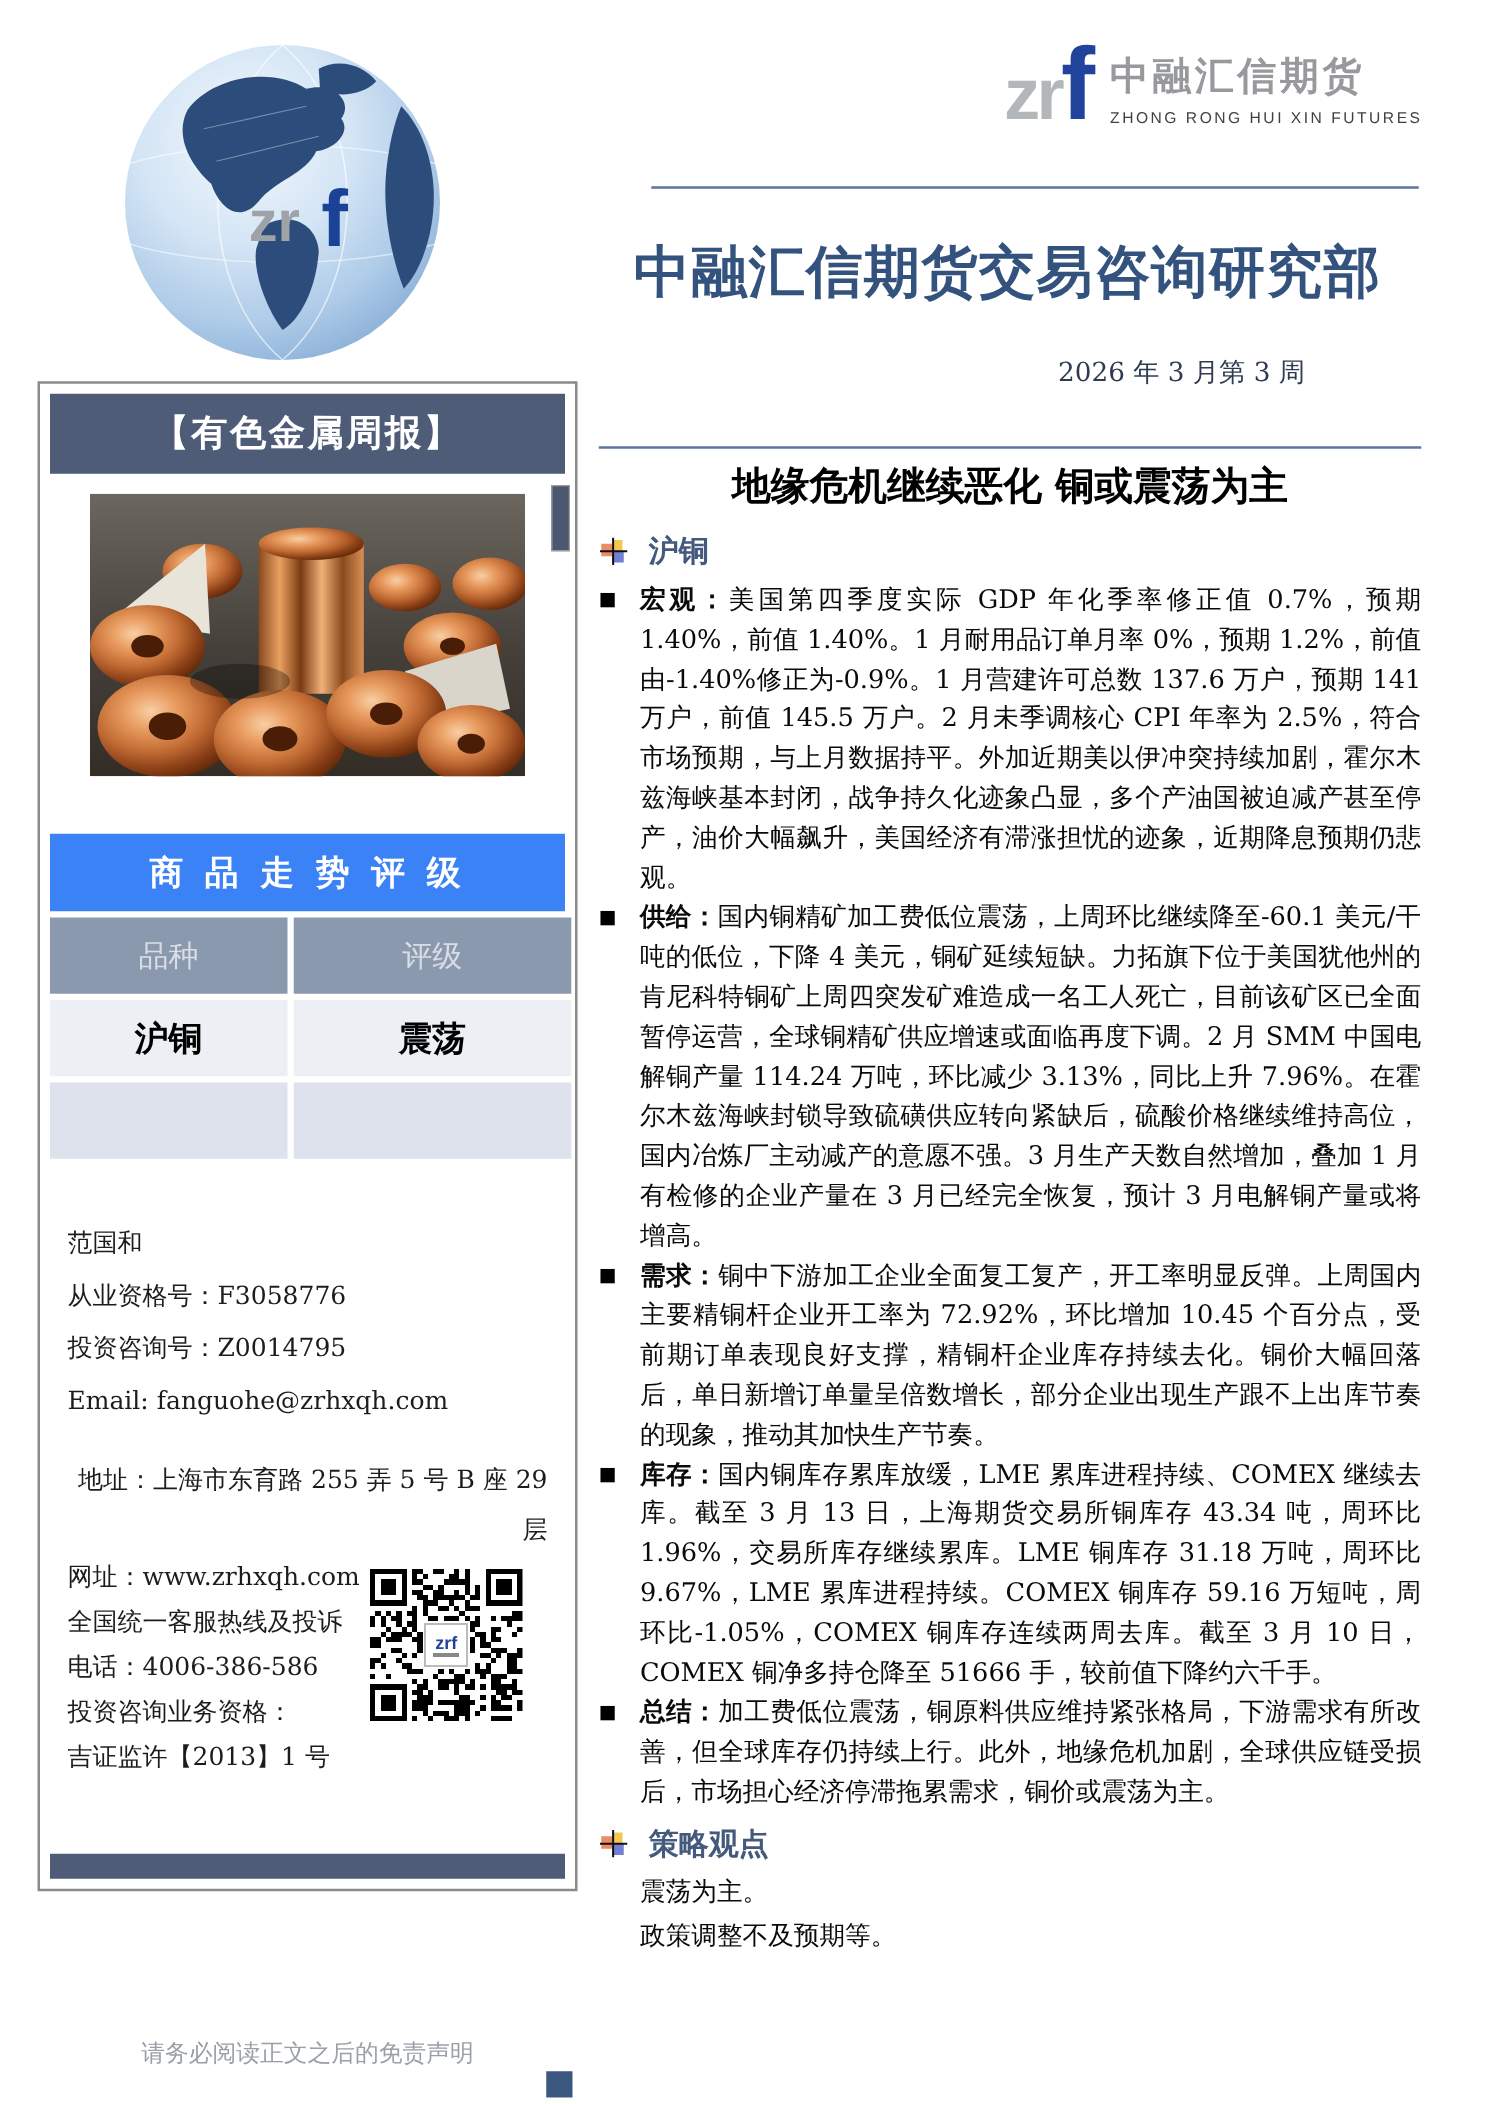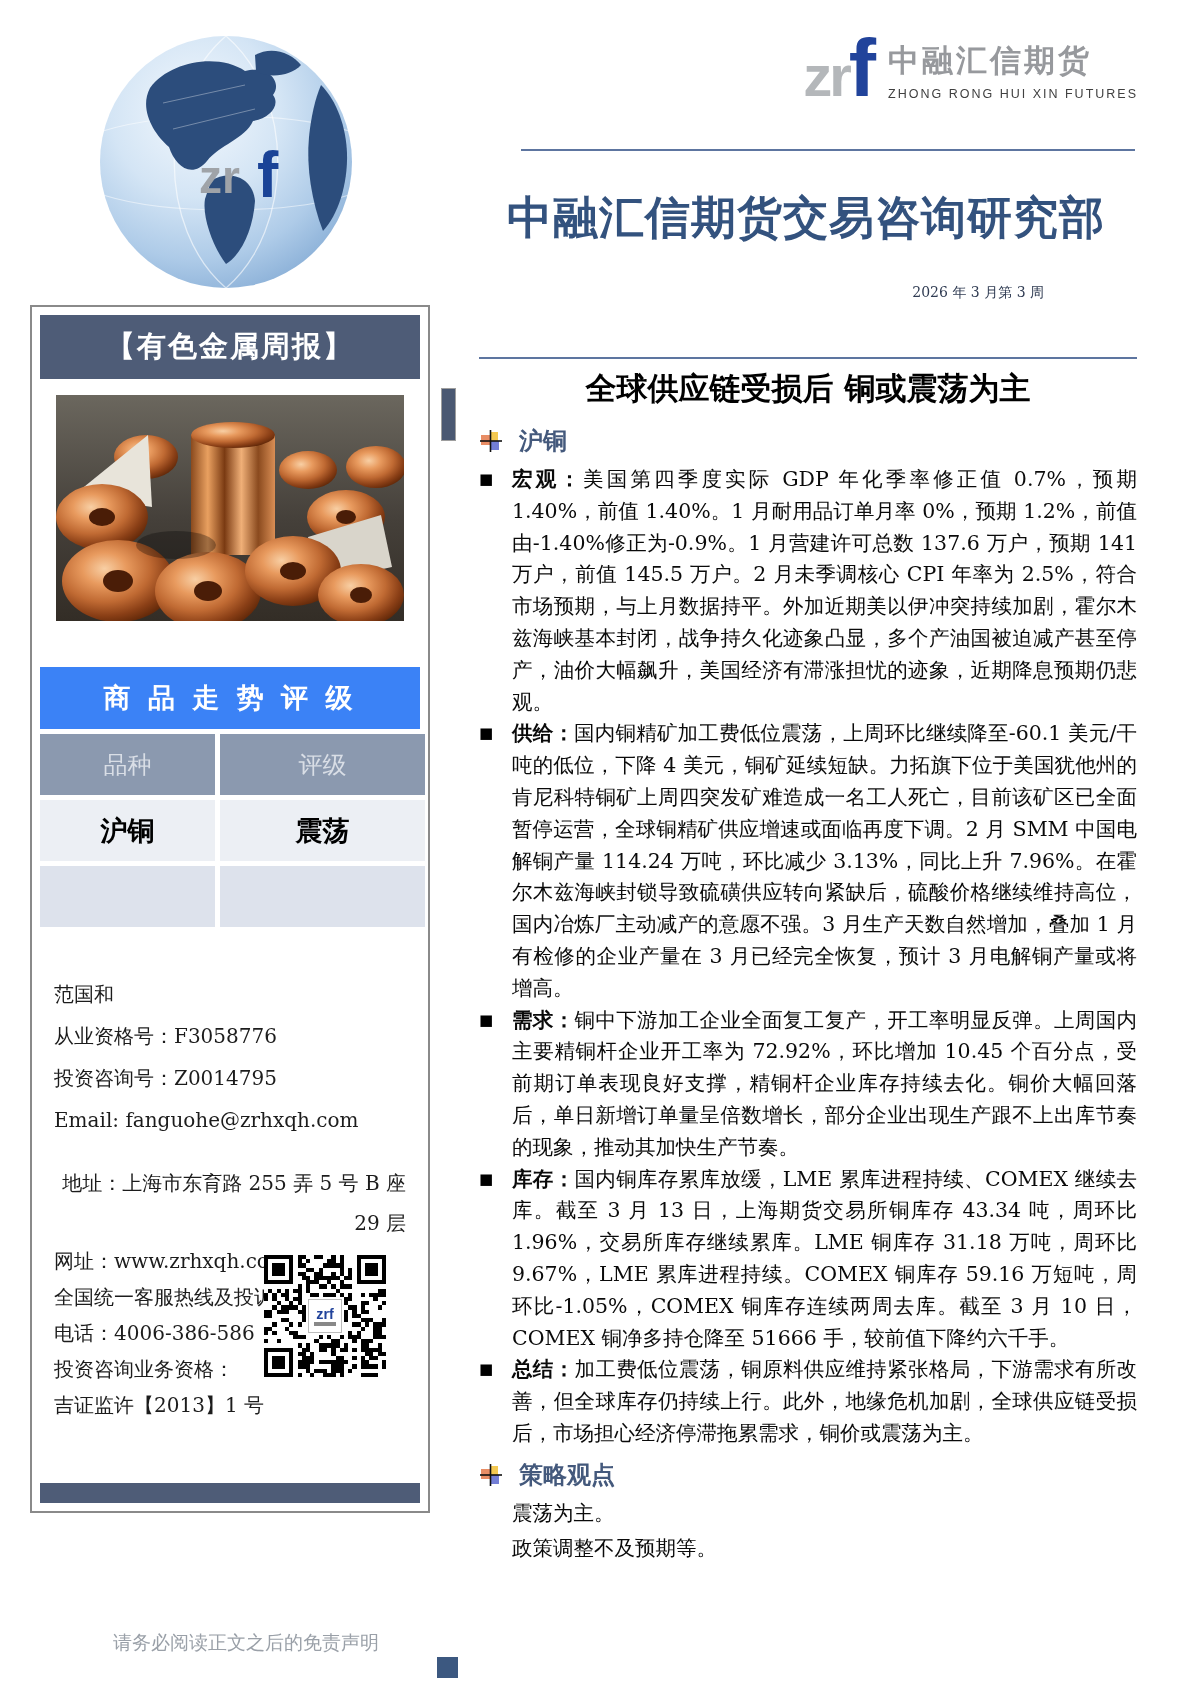--- a/index.html
+++ b/index.html
@@ -12,24 +12,24 @@
          font-family:"Liberation Sans",sans-serif;}
   .brand .zr{font-size:58px;font-weight:bold;color:#b4b7ba;letter-spacing:-3px;line-height:84px;}
   .brand .f{font-size:82px;font-weight:bold;color:#21439b;line-height:84px;}
   .brand-names{padding-top:14px;}
   .brand-cn{font-size:31px;font-weight:bold;color:#97999d;letter-spacing:3px;}
   .brand-en{font-size:12.5px;color:#404040;letter-spacing:2px;margin-top:5px;}
 
   .rule1{position:absolute;left:521px;top:149px;width:614px;height:2px;background:#5d75a0;}
   .dept-title{position:absolute;left:470px;top:188px;width:672px;text-align:center;
               font-size:45px;font-weight:bold;color:#33527e;letter-spacing:1px;}
-  .issue-date{position:absolute;right:146px;top:284px;font-size:14px;color:#2f3b52;}
+  .issue-date{position:absolute;right:146px;top:284px;font-size:21px;color:#2f3b52;}
 
   
-  .sidebar{position:absolute;left:30px;top:305px;width:400px;height:1208px;
+  .sidebar{position:absolute;left:30px;top:305px;width:432px;height:1208px;
            border:2px solid #8a8a8a;padding:8px;box-sizing:border-box;}
   .banner{height:64px;background:#4e5c77;color:#fff;display:flex;align-items:center;
           justify-content:center;font-size:29px;font-weight:bold;letter-spacing:2px;}
   .photo{display:block;margin:16px auto 0;width:348px;height:226px;}
   .rating{margin-top:46px;}
   .rating-title{height:62px;background:#3b82f6;color:#fff;display:flex;align-items:center;
                 justify-content:center;font-size:27px;font-weight:bold;letter-spacing:4px;}
   .rating-grid{display:grid;grid-template-columns:46% 54%;gap:5px;margin-top:5px;}
   .rcell{height:61px;display:flex;align-items:center;justify-content:center;}
   .cell-h{background:#8b99af;color:#d9dee6;font-size:24px;}
@@ -454,21 +454,21 @@
       <rect x="12" y="16" width="5" height="0.8" fill="#888"></rect>
     </svg>
 
     <div class="side-bar-bottom"></div>
   </div>
 
   <div class="edge-tab"></div>
 
   <div class="main">
     <div class="rule2"></div>
-    <div class="headline">全球供应链受损后  铜或震荡为主</div>
+    <div class="headline">地缘危机继续恶化  铜或震荡为主</div>
 
     <div class="sec-head">
       <svg width="22" height="22" viewBox="0 0 22 22">
         <rect x="1" y="5" width="9" height="10" fill="#e2703f" opacity="0.8"></rect>
         <rect x="10" y="2" width="8" height="9" fill="#f2c23e" opacity="0.9"></rect>
         <rect x="10" y="11" width="9" height="9" fill="#5a67cf" opacity="0.85"></rect>
         <line x1="10.5" y1="0" x2="10.5" y2="22" stroke="#111" stroke-width="1.6"></line>
         <line x1="0" y1="11" x2="22" y2="11" stroke="#111" stroke-width="1.6"></line>
       </svg>
       <span>沪铜</span>

